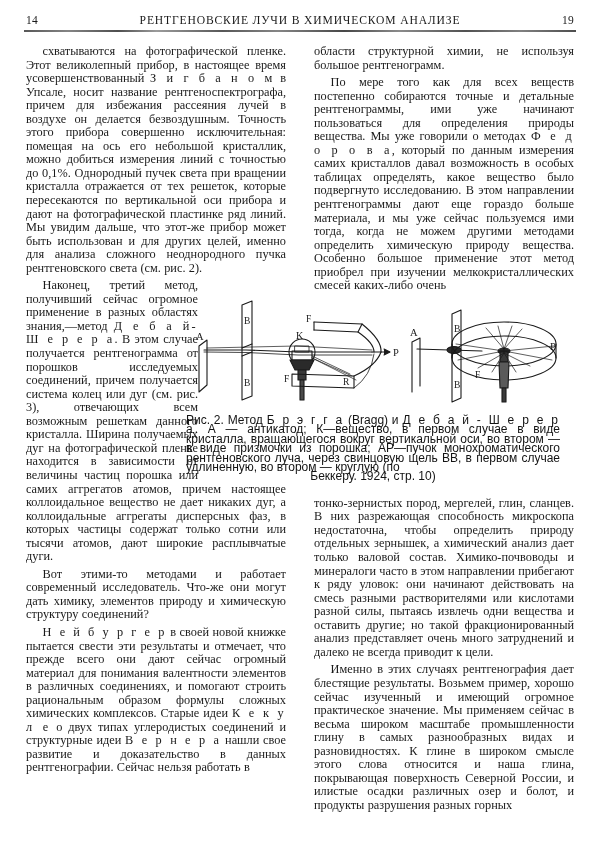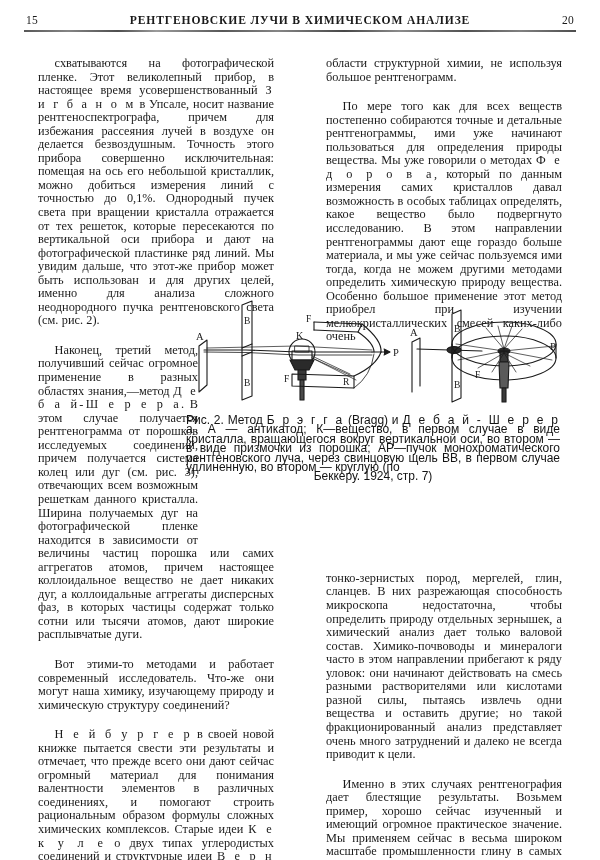--- a/index.html
+++ b/index.html
@@ -34,21 +34,20 @@
   .runhead .folio {
     font-size: 11.5px;
     font-weight: normal;
   }
   .runhead .title {
     flex: 1;
     text-align: center;
     font-size: 11.6px;
     letter-spacing: .85px;
     white-space: nowrap;
-    font-weight: bold;
   }
   .rule {
     height: 2px;
     margin: 3px 2px 9px 2px;
     background: linear-gradient(to right,
        #3a3a3a 0%, #6f6f6f 8%, #2f2f2f 17%, #8a8a8a 24%,
        #3a3a3a 36%, #707070 46%, #272727 58%, #777 68%,
        #333 80%, #6a6a6a 90%, #2e2e2e 100%);
     opacity: .85;
   }
@@ -61,21 +60,21 @@
   }
   .col {
     position: absolute;
     top: 0;
     width: 268px;
   }
   .col-left  { left: 0; }
   .col-right { left: 288px; }
 
   p {
-    margin: 16px;
+    margin: 4px;
     text-align: justify;
     text-indent: 1.35em;
     font-size: 12.3px;
     line-height: 13.55px;
     word-spacing: .02em;
     hyphens: manual;
   }
   p.cont { text-indent: 0; }
   .sp { letter-spacing: .19em; }
 
@@ -107,36 +106,36 @@
   .figcap .sps { letter-spacing: .17em; }
 
   .figbox { width: 374px; height: 126px; }
 </style>
 </head>
 <body>
 
 <div class="page">
 
   <div class="runhead">
-    <span class="folio">15</span>
+    <span class="folio">14</span>
     <span class="title">РЕНТГЕНОВСКИЕ ЛУЧИ В ХИМИЧЕСКОМ АНАЛИЗЕ</span>
-    <span class="folio">20</span>
+    <span class="folio">19</span>
   </div>
   <div class="rule"></div>
 
   <div class="cols">
 
     <div class="col col-left">
       <p><span>схватываются на фотографической пленке. Этот великолепный прибор, в настоящее время усовершенствованный </span><span class="sp">З и г б а н о м</span><span> в </span><span>У</span><span>псале, носит название рентгеноспектрографа, причем для избежания рассеяния лучей в воздухе он делается безвоздушным. Точность этого прибора совершенно исключительная: помещая на ось его небольшой кристаллик, можно добиться измерения линий с точностью до 0,1</span><span>%</span><span>. Однородный пучек света при вращении кристалла отражается от тех решеток, которые пересекаются по вертикальной оси прибора и дают на фотографической пластинке ряд линий. Мы увидим дальше, что этот-же прибор может быть использован и для других целей, именно для анализа сложного неоднородного пучка рентгеновского света (см. рис. 2).</span></p>
 
       <div class="narrow-spacer"></div>
 
       <p><span>Наконец, третий метод, получивший сейчас огромное применение в разных областях знания,—метод </span><span class="sp">Д е б а й-</span><span class="sp">Ш е р е р а</span><span>. В этом случае получается рентгенограмма от порошков исследуемых соединений, причем получается система колец или дуг (см. рис. 3), отвечающих всем возможным решеткам данного кристалла. Ширина получаемых дуг на фотографической пленке находится в зависимости от величины частиц порошка или самих аггрегатов атомов, причем настоящее коллоидальное вещество не дает никаких дуг, а коллоидальные аггрегаты дисперсных фаз, в которых частицы содержат только сотни или тысячи атомов, дают широкие расплывчатые дуги.</span></p>
 
-      <p>Вот этими-то методами и работает современный исследователь. Что-же они могут наша химику, изучающему природу и химическую структуру соединений?</p>
+      <p>Вот этими-то методами и работает современный исследователь. Что-же они могут дать химику, элементов природу и химическую структуру соединений?</p>
 
       <p><span class="sp">Н е й б у р г е р</span><span> в своей новой книжке пытается свести эти результаты и отмечает, что прежде всего они дают сейчас огромный материал для понимания валентности элементов в различных соединениях, и помогают строить рациональным образом формулы сложных химических комплексов. Старые идеи </span><span class="sp">К е к у л е</span><span> о двух типах углеродистых соединений и структурные идеи </span><span class="sp">В е р н е р а</span><span> нашли свое развитие и доказательство в данных рентгенографии. Сейчас нельзя работать в</span></p>
     </div>
 
     <div class="col col-right">
       <p class="cont">области структурной химии, не используя большое рентгенограмм.</p>
 
       <p><span>По мере того как для всех веществ постепенно собираются точные и детальные рентгенограммы, ими уже начинают пользоваться для определения природы вещества. Мы уже говорили о методах </span><span class="sp">Ф е д о р о в а</span><span>, который по данным измерения самих кристаллов давал возможность в особых таблицах определять, какое вещество было подвергнуто исследованию. В этом направлении рентгенограммы дают еще гораздо больше материала, и мы уже сейчас пользуемся ими тогда, когда не можем другими методами определить химическую природу вещества. Особенно большое применение этот метод приобрел при изучении мелкокристаллических смесей каких-либо очень</span></p>
 
       <div style="height:196px"></div>
@@ -215,17 +214,17 @@
           <path d="M318 63 L270 56 M318 63 L368 58 M318 63 L272 72 M318 63 L366 72"></path>
         </g>
 
         <text x="289" y="90" font-family="Liberation Serif, serif" font-size="9.5" fill="#1a1a1a" stroke="none">F</text>
         <text x="364" y="62" font-family="Liberation Serif, serif" font-size="10.5" fill="#1a1a1a" stroke="none">P</text>
       </g>
     </svg>
 
     <div class="figcap">
       <span>Рис. 2. Метод </span><span class="sps">Б р э г г а</span><span> (Bragg) и </span><span class="sps">Д е б а й - Ш е р е р а</span><span>. А — антикатод; К—вещество, в первом случае в виде кристалла, вращающегося вокруг вертикальной оси, во втором — в виде призмочки из порошка; АР—пучок монохроматического рентгеновского луча, через свинцовую щель ВВ, в первом случае удлиненную, во втором — круглую (по</span>
-      <span class="last">Беккеру. 1924, стр. 7)</span>
+      <span class="last">Беккеру. 1924, стр. 10)</span>
     </div>
   </div>
 
 </div>
 
 </body></html>

